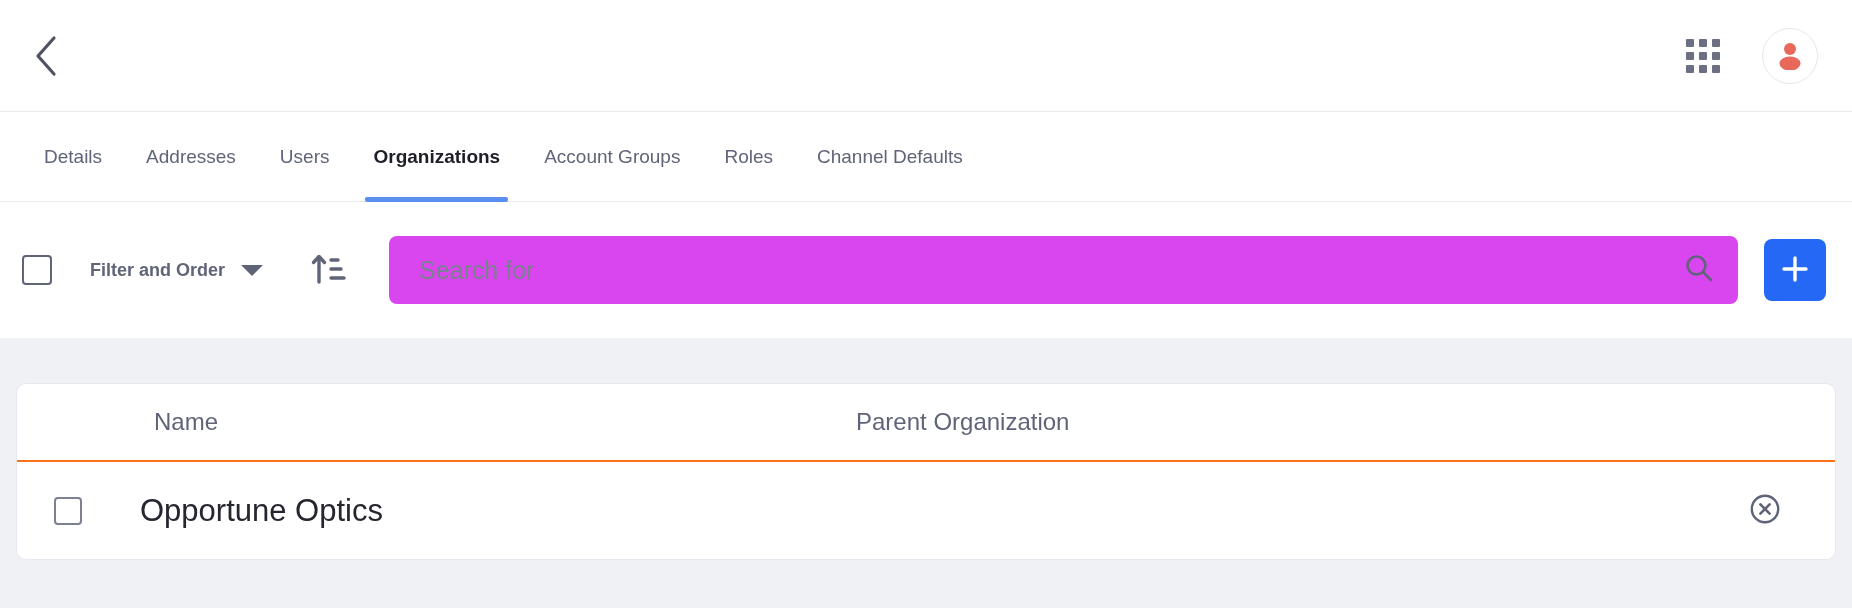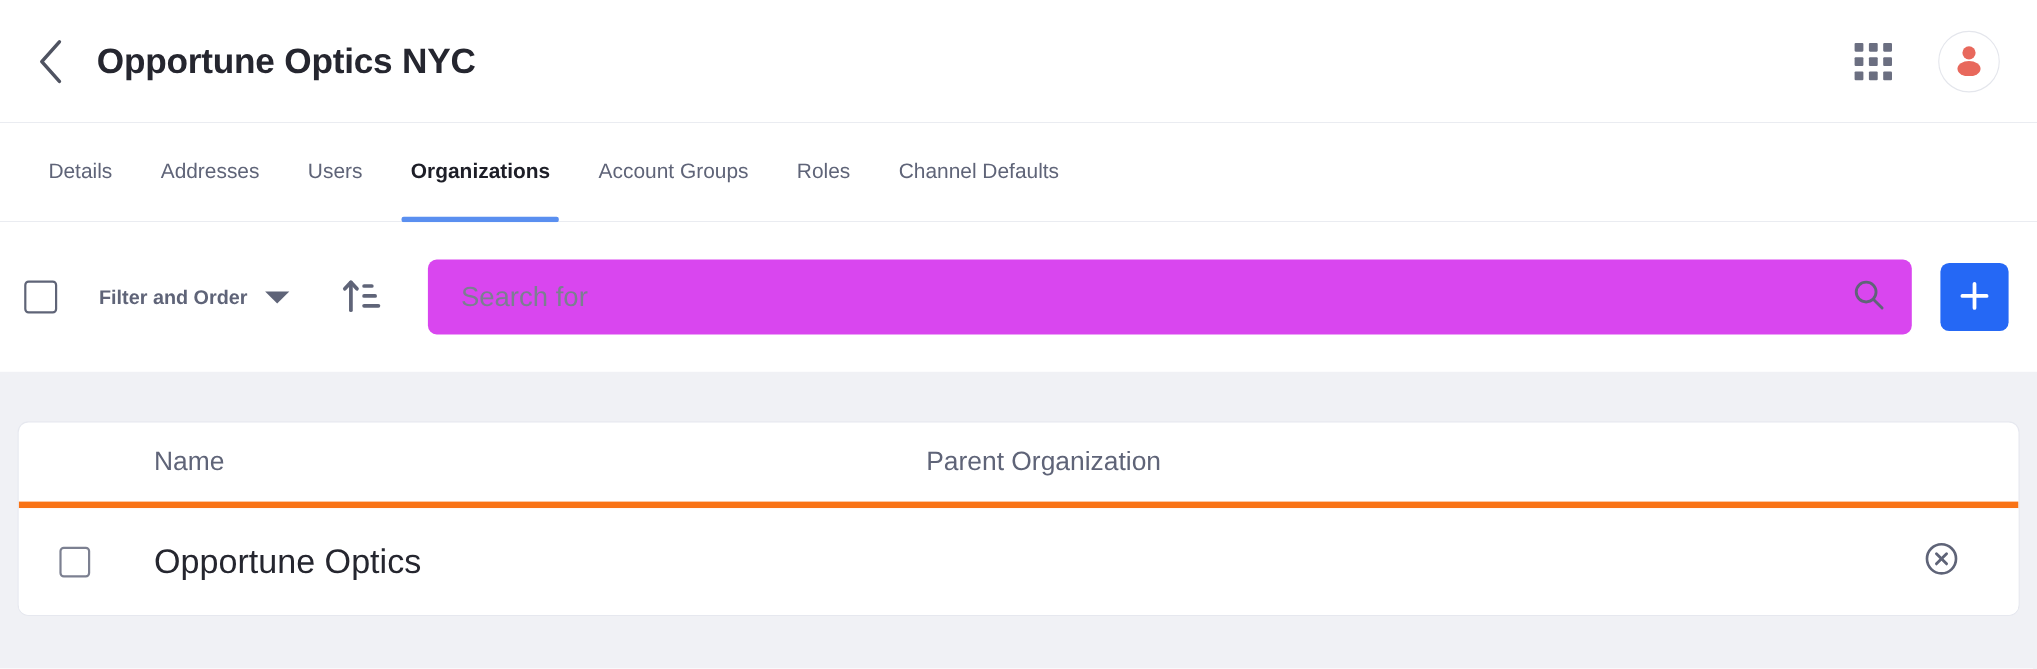--- a/index.html
+++ b/index.html
@@ -208,22 +208,22 @@
     width: 1820px;
     background: #ffffff;
     border: 1px solid #e6e8ef;
     border-radius: 10px;
     overflow: hidden;
   }
   .table-head {
     display: flex;
     align-items: center;
     height: 78px;
-    border-bottom: 6px solid #f97316;
-    padding-left: 30px;
+    border-bottom: 2px solid #f97316;
+    padding-left: 44px;
   }
   .th {
     font-size: 24px;
     color: #5f6478;
     white-space: nowrap;
   }
   .th.name-col { width: 795px; padding-left: 93px; }
   .th.parent-col { flex: 1 1 auto; }
 
   .table-row {
@@ -269,21 +269,20 @@
 <div class="app">
 
   <div class="header">
     <div class="back-btn">
       <span>
         <svg width="26" height="42" viewBox="0 0 26 42" fill="none">
           <path d="M21 3 L5 21 L21 39" stroke="#4f5361" stroke-width="3.2" stroke-linecap="round" stroke-linejoin="round"></path>
         </svg>
       </span>
     </div>
-    <div class="page-title">Opportune Optics NYC</div>
     <div class="header-spacer"></div>
     <div class="apps-grid">
       <span></span>
       <span></span>
       <span></span>
       <span></span>
       <span></span>
       <span></span>
       <span></span>
       <span></span>

